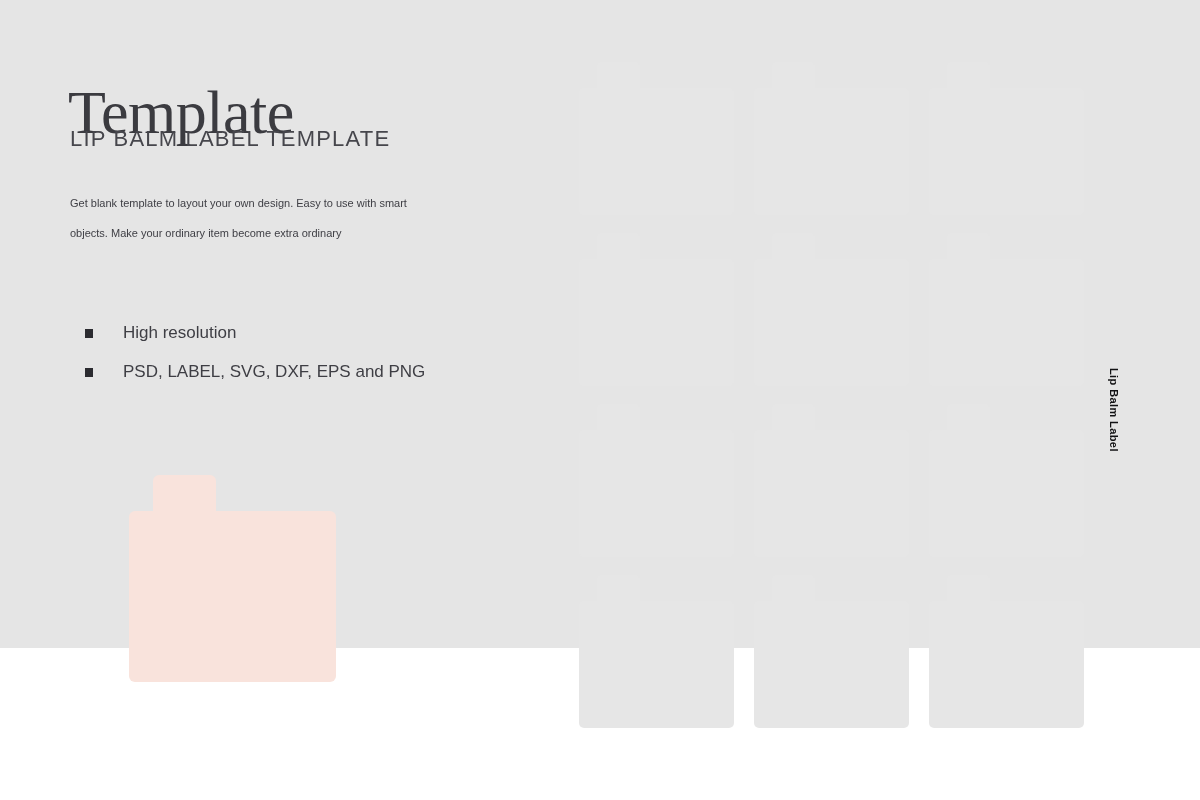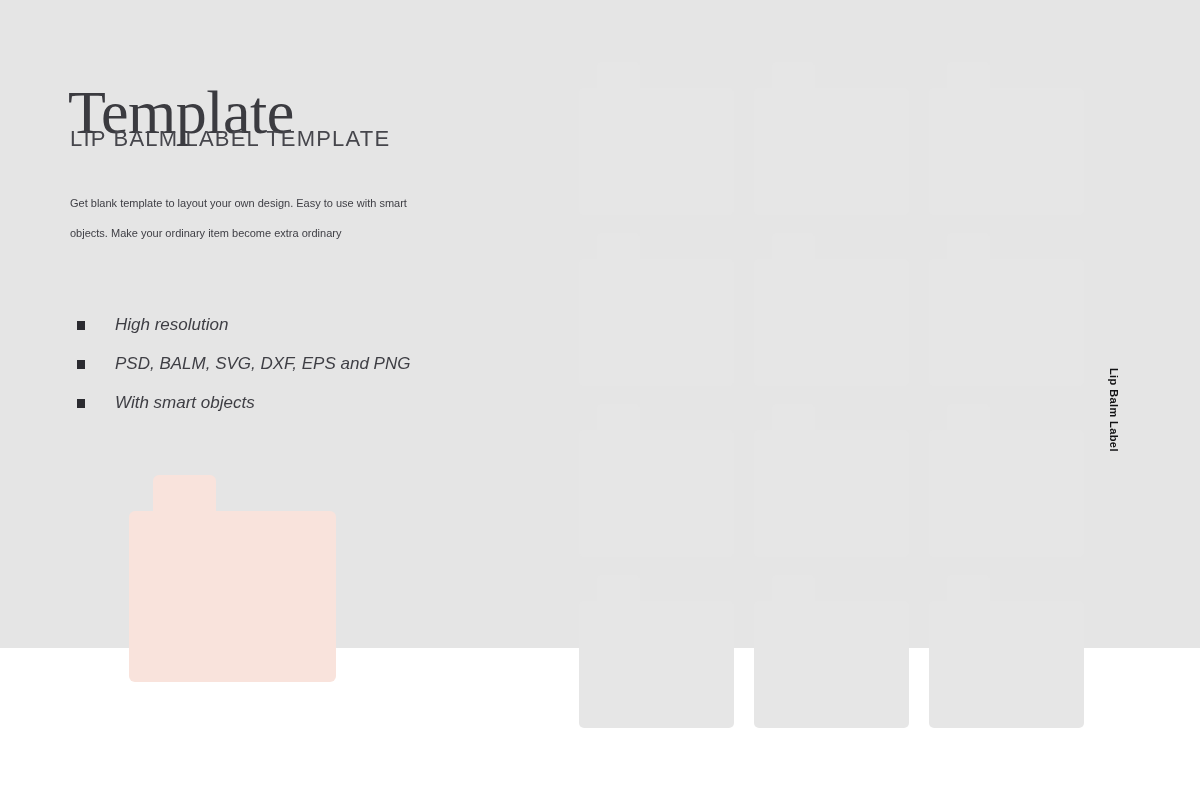--- a/index.html
+++ b/index.html
@@ -46,24 +46,23 @@
     top: 177px;
     width: 338px;
     font-size: 11px;
     line-height: 30px;
     color: var(--body-color, #3e3e44);
   }
   .feature-list {
     position: absolute;
     left: 70px;
     top: 314px;
-    margin: 0;
+    margin: 8px;
     padding: 0;
     list-style: none;
-    font-style: italic;
   }
   .feature-item {
     position: relative;
     height: 39px;
     padding-left: 45px;
     font-size: 17px;
     line-height: 22px;
     color: var(--body-color, #3e3e44);
     display: flex;
     align-items: flex-start;
@@ -136,25 +135,21 @@
 
   <p class="page-description">Get blank template to layout your own design. Easy to use with smart objects. Make your ordinary item become extra ordinary</p>
 
   <ul class="feature-list">
     <li class="feature-item">
       <span class="bullet-square"></span>
       <span>High resolution</span>
     </li>
     <li class="feature-item">
       <span class="bullet-square"></span>
-      <span>PSD, BALM, SVG, DXF, EPS and PNG</span>
-    </li>
-    <li class="feature-item">
-      <span class="bullet-square"></span>
-      <span>With smart objects</span>
+      <span>PSD, LABEL, SVG, DXF, EPS and PNG</span>
     </li>
   </ul>
 
   <div class="label-shape pink-shape">
     <div class="shape-tab"></div>
     <div class="shape-body"></div>
   </div>
 
   <div class="label-grid">
       <div class="label-shape gray-shape">

